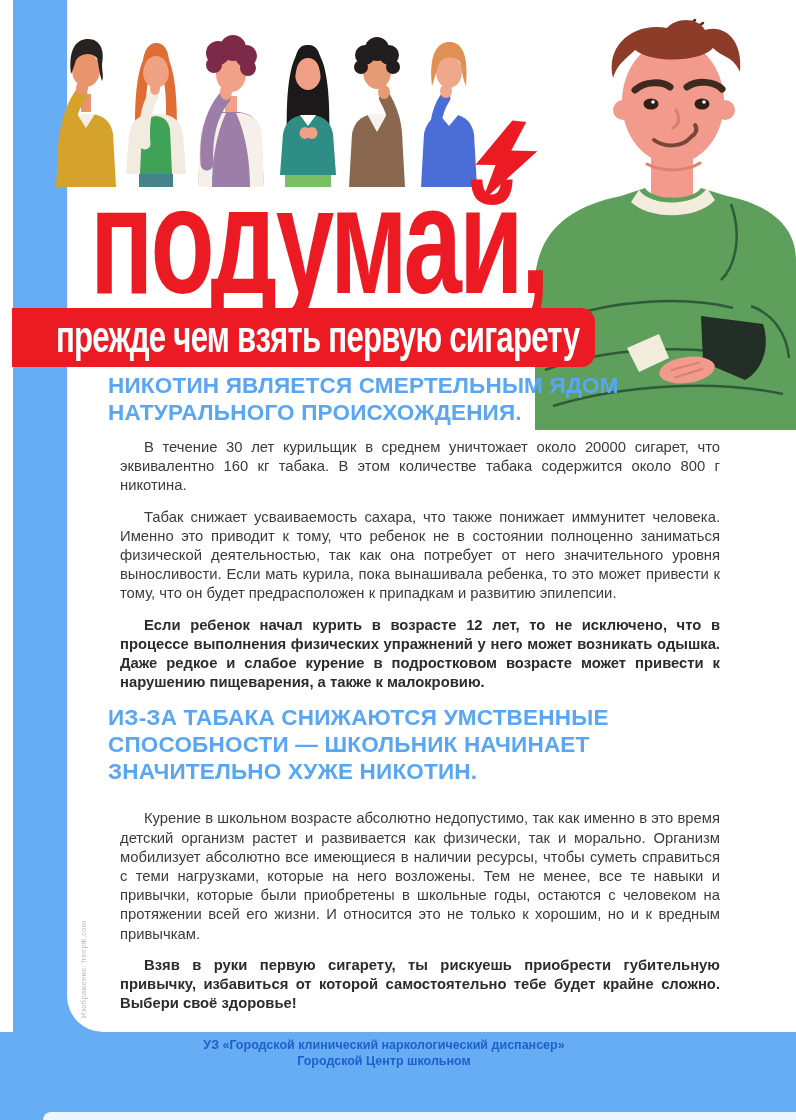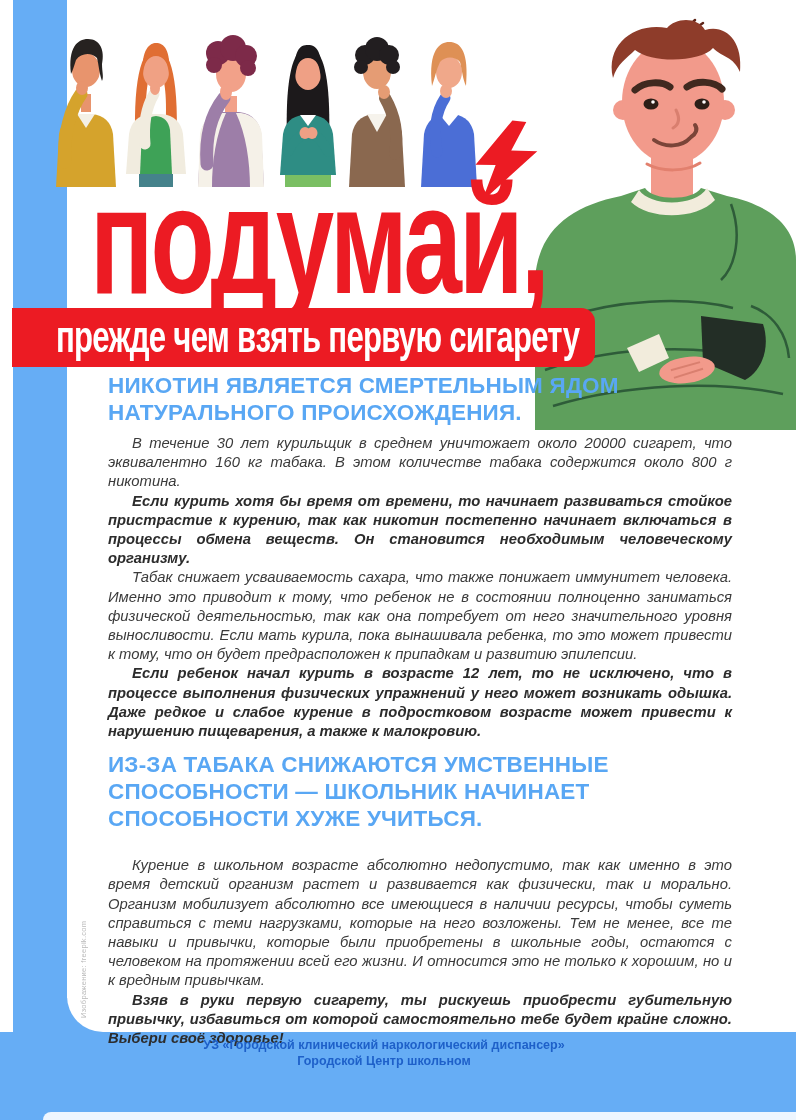--- a/index.html
+++ b/index.html
@@ -25,21 +25,21 @@
   .red-banner{position:absolute;left:12px;top:308px;width:583px;height:59px;background:var(--red,#ec1b23);
     border-top-right-radius:14px;border-bottom-right-radius:14px;display:flex;align-items:center;}
   .red-banner .banner-text{color:#ffffff;font-weight:bold;font-size:41px;letter-spacing:-1px;white-space:nowrap;
     transform:scale(0.76,1.06);transform-origin:left center;margin-left:44px;}
 
   
   .column{position:absolute;left:108px;top:372px;width:624px;color:var(--body-text,#3b3b3b);}
   .blue-heading{color:var(--heading-blue,#59a7f4);font-weight:bold;font-size:22.5px;line-height:27px;letter-spacing:0.2px;}
   .blue-heading.first{margin-bottom:8px;}
   .blue-heading.second{margin-top:10px;margin-bottom:24px;}
-  .column p{margin:0;font-size:14.8px;line-height:19.2px;text-align:justify;text-indent:24px;font-style:italic;}
+  .column p{margin:12px;font-size:14.8px;line-height:19.2px;text-align:justify;text-indent:24px;}
   .column p.bold{font-weight:bold;color:#2c2c2c;}
 
   
   .credit{position:absolute;left:79px;top:868px;height:150px;color:#b9b9b9;font-size:7.5px;
     writing-mode:vertical-rl;transform:rotate(180deg);letter-spacing:0.3px;}
 
   
   .footer-text{position:absolute;left:0;top:1038px;width:768px;text-align:center;
     color:var(--footer-blue,#1e60c9);font-weight:bold;font-size:12.5px;line-height:15.5px;}
 </style>
@@ -165,28 +165,27 @@
   <div class="red-banner">
     <span class="banner-text">прежде чем взять первую сигарету</span>
   </div>
 
   <div class="column">
     <div class="blue-heading first">
       <div>НИКОТИН ЯВЛЯЕТСЯ СМЕРТЕЛЬНЫМ ЯДОМ</div>
       <div>НАТУРАЛЬНОГО ПРОИСХОЖДЕНИЯ.</div>
     </div>
     <p>В течение 30 лет курильщик в среднем уничтожает около 20000 сигарет, что эквивалентно 160 кг табака. В этом количестве табака содержится около 800 г никотина.</p>
-    <p class="bold">Если курить хотя бы время от времени, то начинает развиваться стойкое пристрастие к курению, так как никотин постепенно начинает включаться в процессы обмена веществ. Он становится необходимым человеческому организму.</p>
     <p>Табак снижает усваиваемость сахара, что также понижает иммунитет человека. Именно это приводит к тому, что ребенок не в состоянии полноценно заниматься физической деятельностью, так как она потребует от него значительного уровня выносливости. Если мать курила, пока вынашивала ребенка, то это может привести к тому, что он будет предрасположен к припадкам и развитию эпилепсии.</p>
     <p class="bold">Если ребенок начал курить в возрасте 12 лет, то не исключено, что в процессе выполнения физических упражнений у него может возникать одышка. Даже редкое и слабое курение в подростковом возрасте может привести к нарушению пищеварения, а также к малокровию.</p>
 
     <div class="blue-heading second">
       <div>ИЗ-ЗА ТАБАКА СНИЖАЮТСЯ УМСТВЕННЫЕ</div>
       <div>СПОСОБНОСТИ — ШКОЛЬНИК НАЧИНАЕТ</div>
-      <div>СПОСОБНОСТИ ХУЖЕ УЧИТЬСЯ.</div>
+      <div>ЗНАЧИТЕЛЬНО ХУЖЕ НИКОТИН.</div>
     </div>
     <p>Курение в школьном возрасте абсолютно недопустимо, так как именно в это время детский организм растет и развивается как физически, так и морально. Организм мобилизует абсолютно все имеющиеся в наличии ресурсы, чтобы суметь справиться с теми нагрузками, которые на него возложены. Тем не менее, все те навыки и привычки, которые были приобретены в школьные годы, остаются с человеком на протяжении всей его жизни. И относится это не только к хорошим, но и к вредным привычкам.</p>
     <p class="bold">Взяв в руки первую сигарету, ты рискуешь приобрести губительную привычку, избавиться от которой самостоятельно тебе будет крайне сложно. Выбери своё здоровье!</p>
   </div>
 
   <div class="credit">Изображение: freepik.com</div>
 
   <div class="footer-text">
     <div>УЗ «Городской клинический наркологический диспансер»</div>
     <div>Городской Центр школьном</div>

